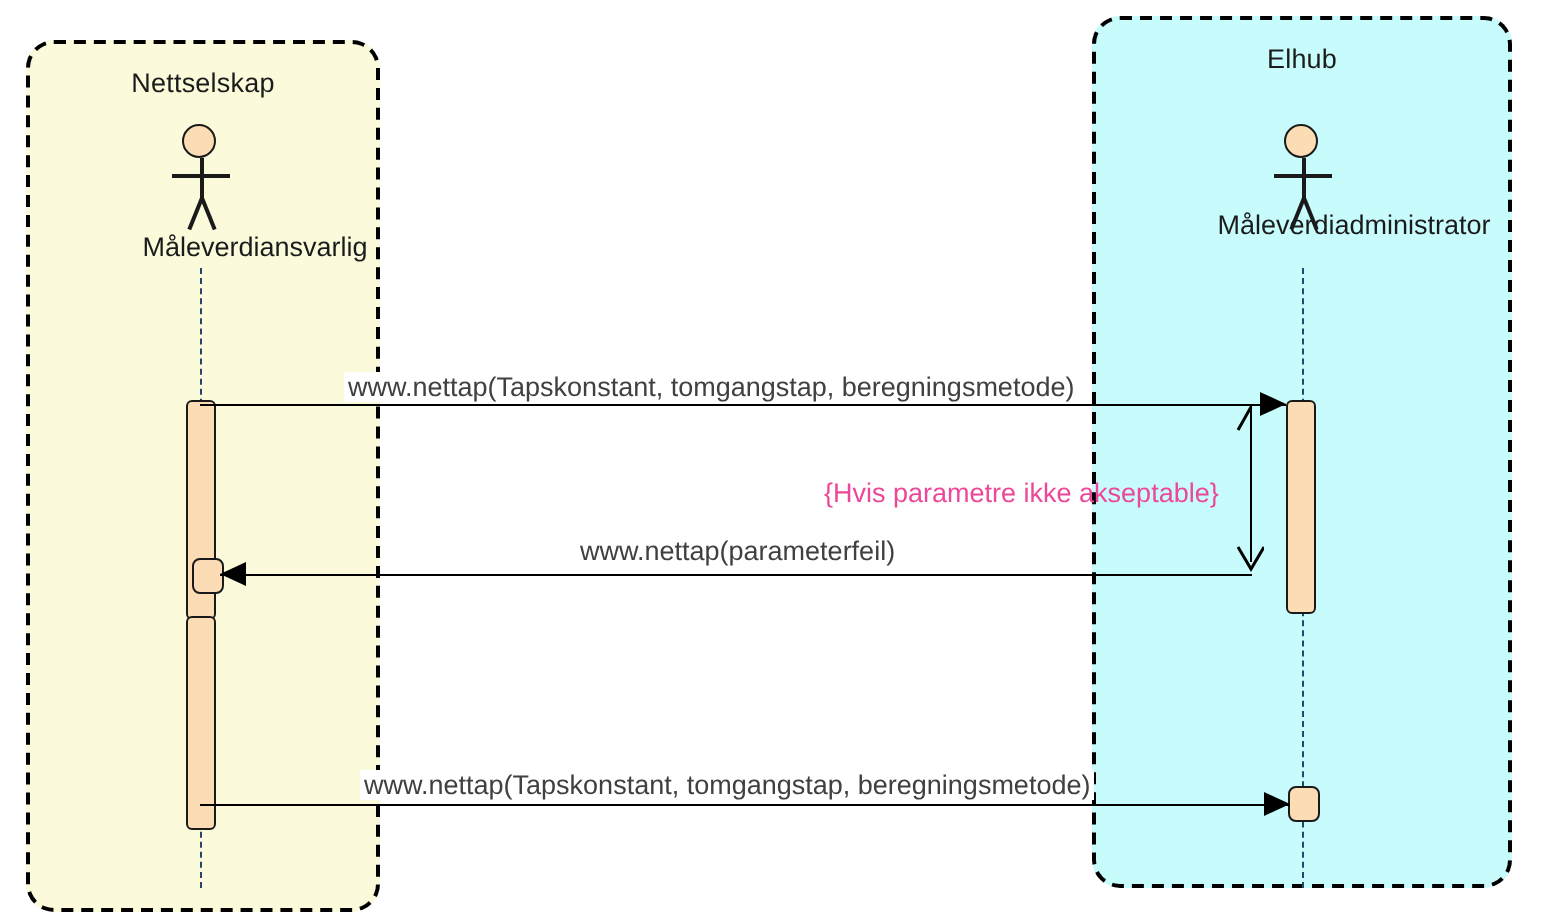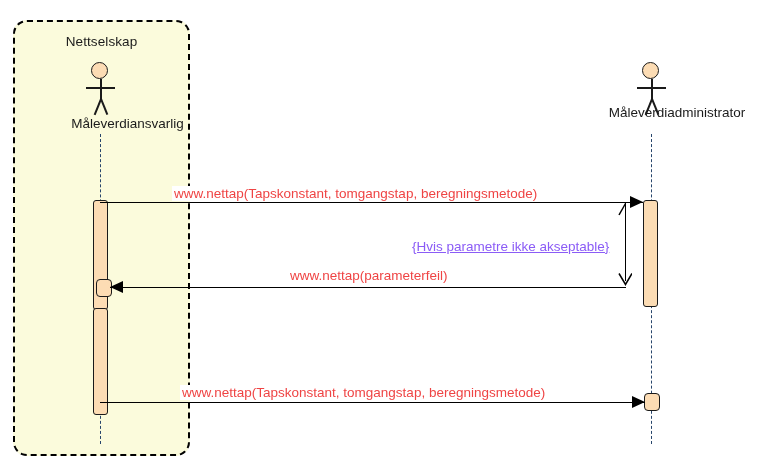--- a/index.html
+++ b/index.html
@@ -121,32 +121,31 @@
     border-bottom:6px solid transparent;
     border-right:13px solid #000000;
   }
   .open-arrow{
     position:absolute;
     width:14px;height:14px;
   }
   .msg-label{
     position:absolute;
     font-size:13.5px;
-    color:#ef4444;
+    color:#404040;
     white-space:nowrap;
     background:#ffffff;
     padding:0 2px;
   }
   .guard-label{
     position:absolute;
     font-size:13.5px;
-    color:#8b5cf6;
+    color:#ec4899;
     white-space:nowrap;
     background:transparent;
-    text-decoration:underline;
   }
 </style>
 </head>
 <body>
 
 <div id="canvas">
 
   <div class="partition" style="left:13px; top:20px; width:177px; height:436px; background:#FBFBDC;">
     <div class="partition-title">Nettselskap</div>
   </div>
@@ -155,20 +154,23 @@
     <div class="head"></div>
     <div class="body"></div>
     <div class="arms"></div>
     <div class="leg l"></div>
     <div class="leg r"></div>
   </div>
   <div class="actor-label" style="left:13px; top:116px; width:177px;">Måleverdiansvarlig</div>
 
   <div class="lifeline" style="left:100px; top:134px; height:310px;"></div>
 
+  <div class="partition" style="left:546px; top:8px; width:210px; height:436px; background:#C8FCFC;">
+    <div class="partition-title">Elhub</div>
+  </div>
 
   <div class="actor" style="left:629px; top:62px;">
     <div class="head"></div>
     <div class="body"></div>
     <div class="arms"></div>
     <div class="leg l"></div>
     <div class="leg r"></div>
   </div>
   <div class="actor-label" style="left:546px; top:105px; width:210px;">Måleverdiadministrator</div>
 

